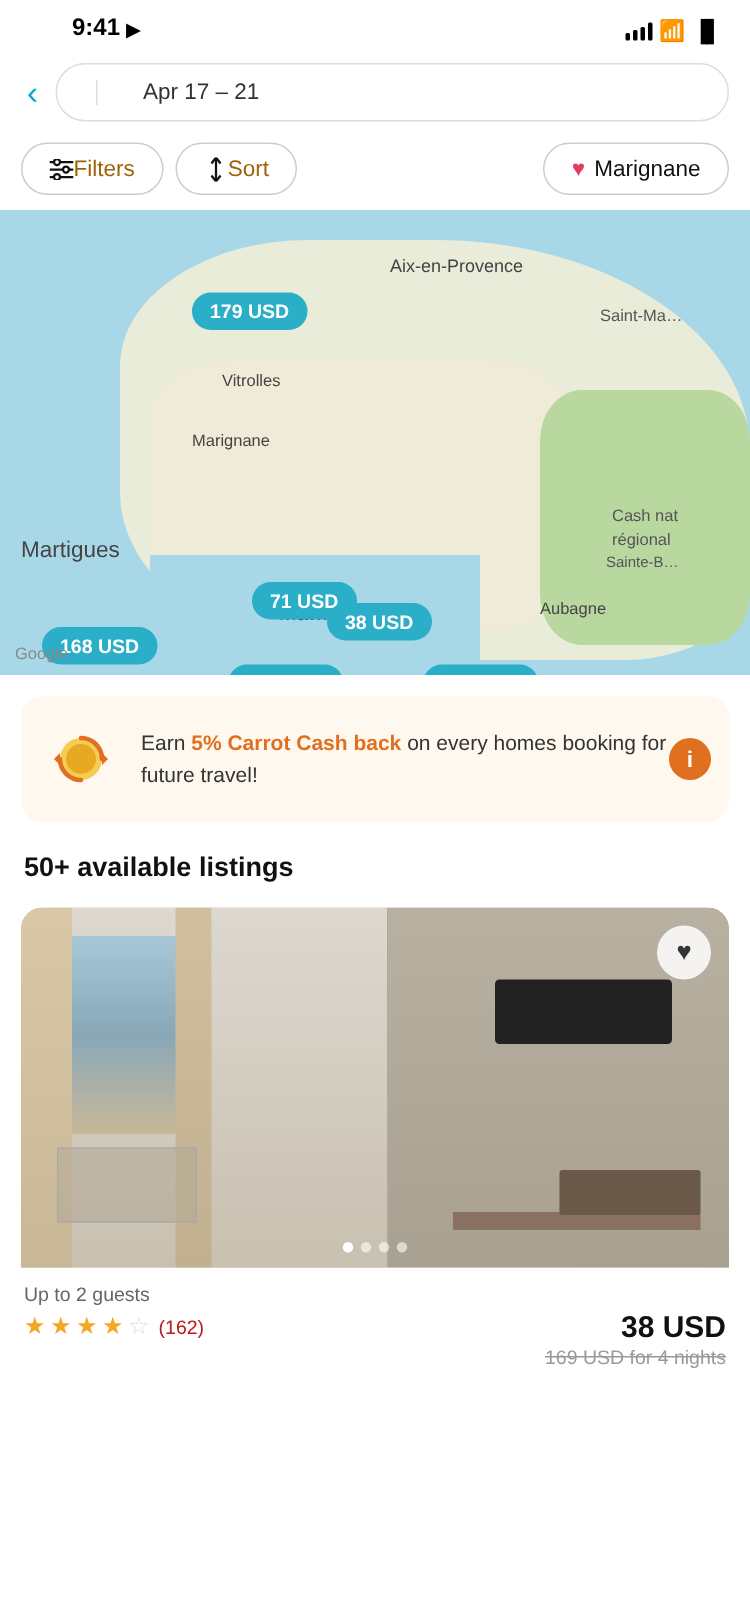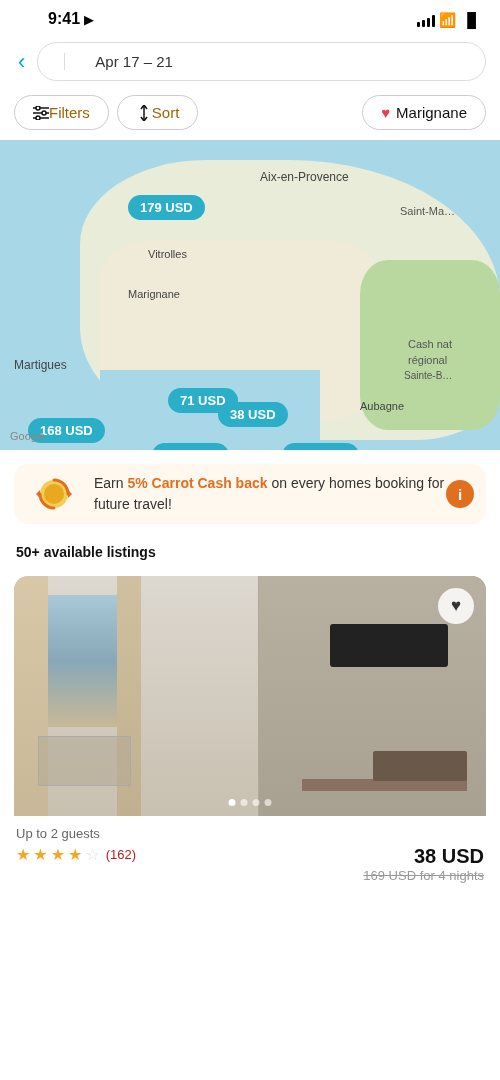--- a/index.html
+++ b/index.html
@@ -138,21 +138,21 @@
       left: 10px;
       font-size: 11px;
       color: #888;
     }
 
     
     .cashback-banner {
       margin: 14px 14px 8px;
       background: #fff8ee;
       border-radius: 14px;
-      padding: 4px 14px;
+      padding: 16px 14px;
       display: flex;
       align-items: center;
       gap: 14px;
       position: relative;
     }
     .cashback-icon {
       width: 52px;
       height: 52px;
       flex-shrink: 0;
       position: relative;
@@ -182,21 +182,21 @@
       justify-content: center;
       font-size: 15px;
       font-weight: 700;
       cursor: pointer;
       flex-shrink: 0;
     }
 
     
     .listings-count {
       padding: 12px 16px 6px;
-      font-size: 14px;
+      font-size: 18px;
       font-weight: 600;
       color: #111;
     }
 
     
     .listing-card {
       margin: 10px 14px 0;
       border-radius: 14px;
       overflow: hidden;
     }
@@ -414,21 +414,21 @@
 
   <div style="position:absolute;top:100px;left:100px;width:280px;height:180px;background:#f0ead8;border-radius:20%;"></div>
 
   <div style="position:absolute;top:120px;left:360px;width:140px;height:170px;background:#b8d8a0;border-radius:20%;"></div>
 
   <div style="position:absolute;bottom:0;left:100px;width:220px;height:80px;background:#a8d8e8;"></div>
 
   <span style="position:absolute;top:30px;left:260px;font-size:12px;color:#444;">Aix-en-Provence</span>
   <span style="position:absolute;top:108px;left:148px;font-size:11px;color:#444;">Vitrolles</span>
   <span style="position:absolute;top:148px;left:128px;font-size:11px;color:#444;">Marignane</span>
-  <span style="position:absolute;top:218px;left:14px;font-size:12px;color:#444;">Martigues</span>
+  <span style="position:absolute;top:218px;left:14px;font-size:15px;color:#444;">Martigues</span>
   <span style="position:absolute;top:250px;left:360px;font-size:11px;color:#444;margin-top:10px;">Aubagne</span>
   <span style="position:absolute;top:65px;left:400px;font-size:11px;color:#555;">Saint-Ma…</span>
   <span style="position:absolute;top:198px;left:408px;font-size:11px;color:#555;">Cash nat</span>
   <span style="position:absolute;top:214px;left:408px;font-size:11px;color:#555;">régional</span>
   <span style="position:absolute;top:230px;left:404px;font-size:10px;color:#555;">Sainte-B…</span>
   <span style="position:absolute;top:260px;left:186px;font-size:14px;color:#333;font-weight:500;">Ma…</span>
 
   <div class="price-bubble" style="top:55px;left:128px;">179 USD</div>
   <div class="price-bubble" style="top:278px;left:28px;">168 USD</div>
   <div class="price-bubble" style="top:248px;left:168px;">71 USD</div>

